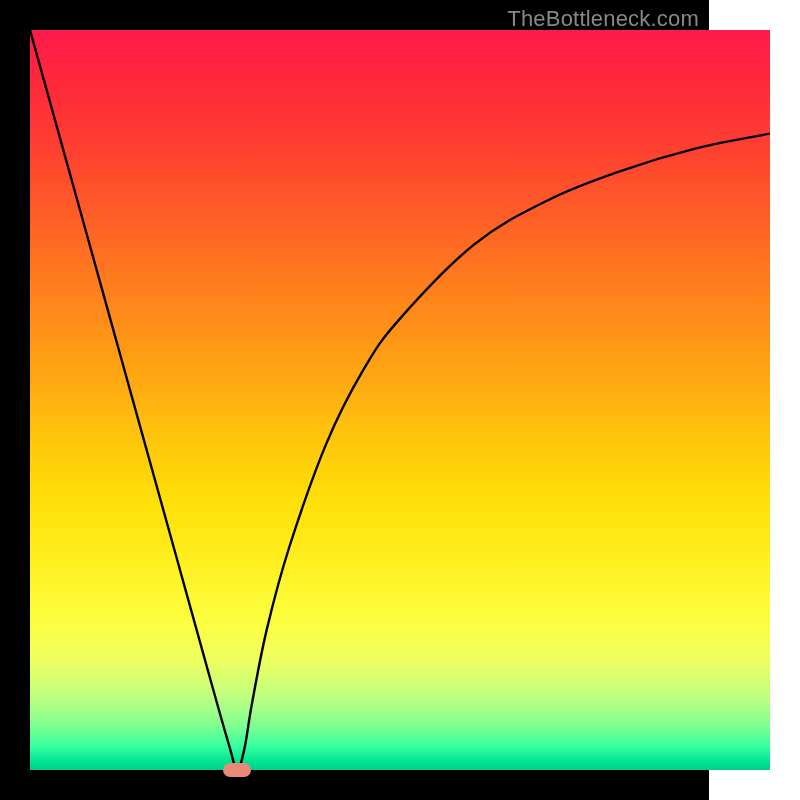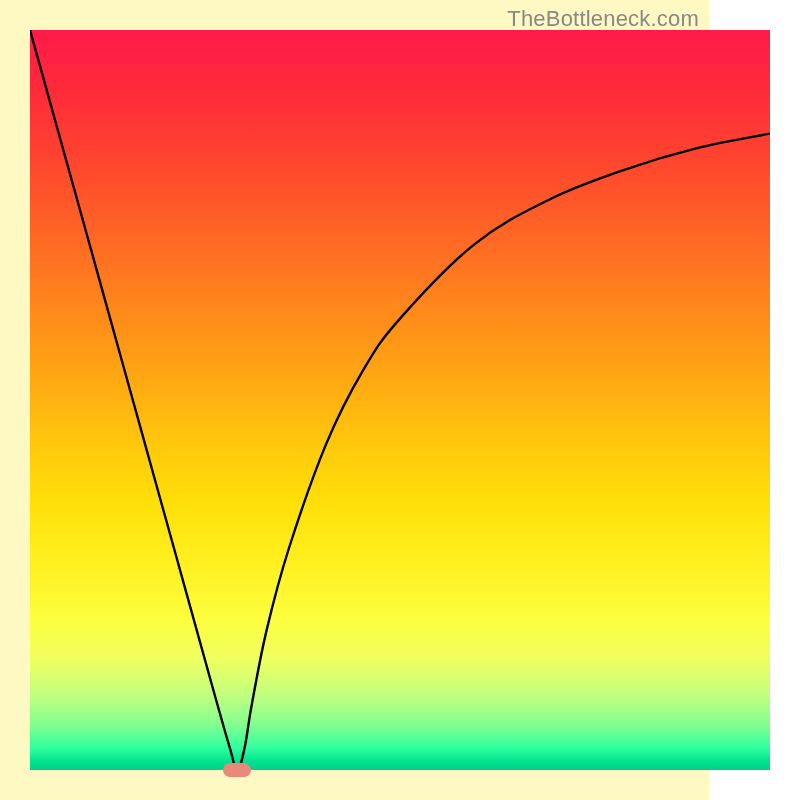--- a/index.html
+++ b/index.html
@@ -7,21 +7,21 @@
     padding: 0;
     width: 800px;
     height: 800px;
     overflow: hidden;
     font-family: Arial, sans-serif;
   }
   .chart-container {
     position: relative;
     width: 709px;
     height: 800px;
-    background: #fef9c3;
+    background: #000000;
   }
   .plot-area {
     position: absolute;
     left: 30px;
     top: 30px;
     width: 740px;
     height: 740px;
     background: linear-gradient(to bottom,
       #ff1a4a 0%,
       #ff2a3a 8%,

